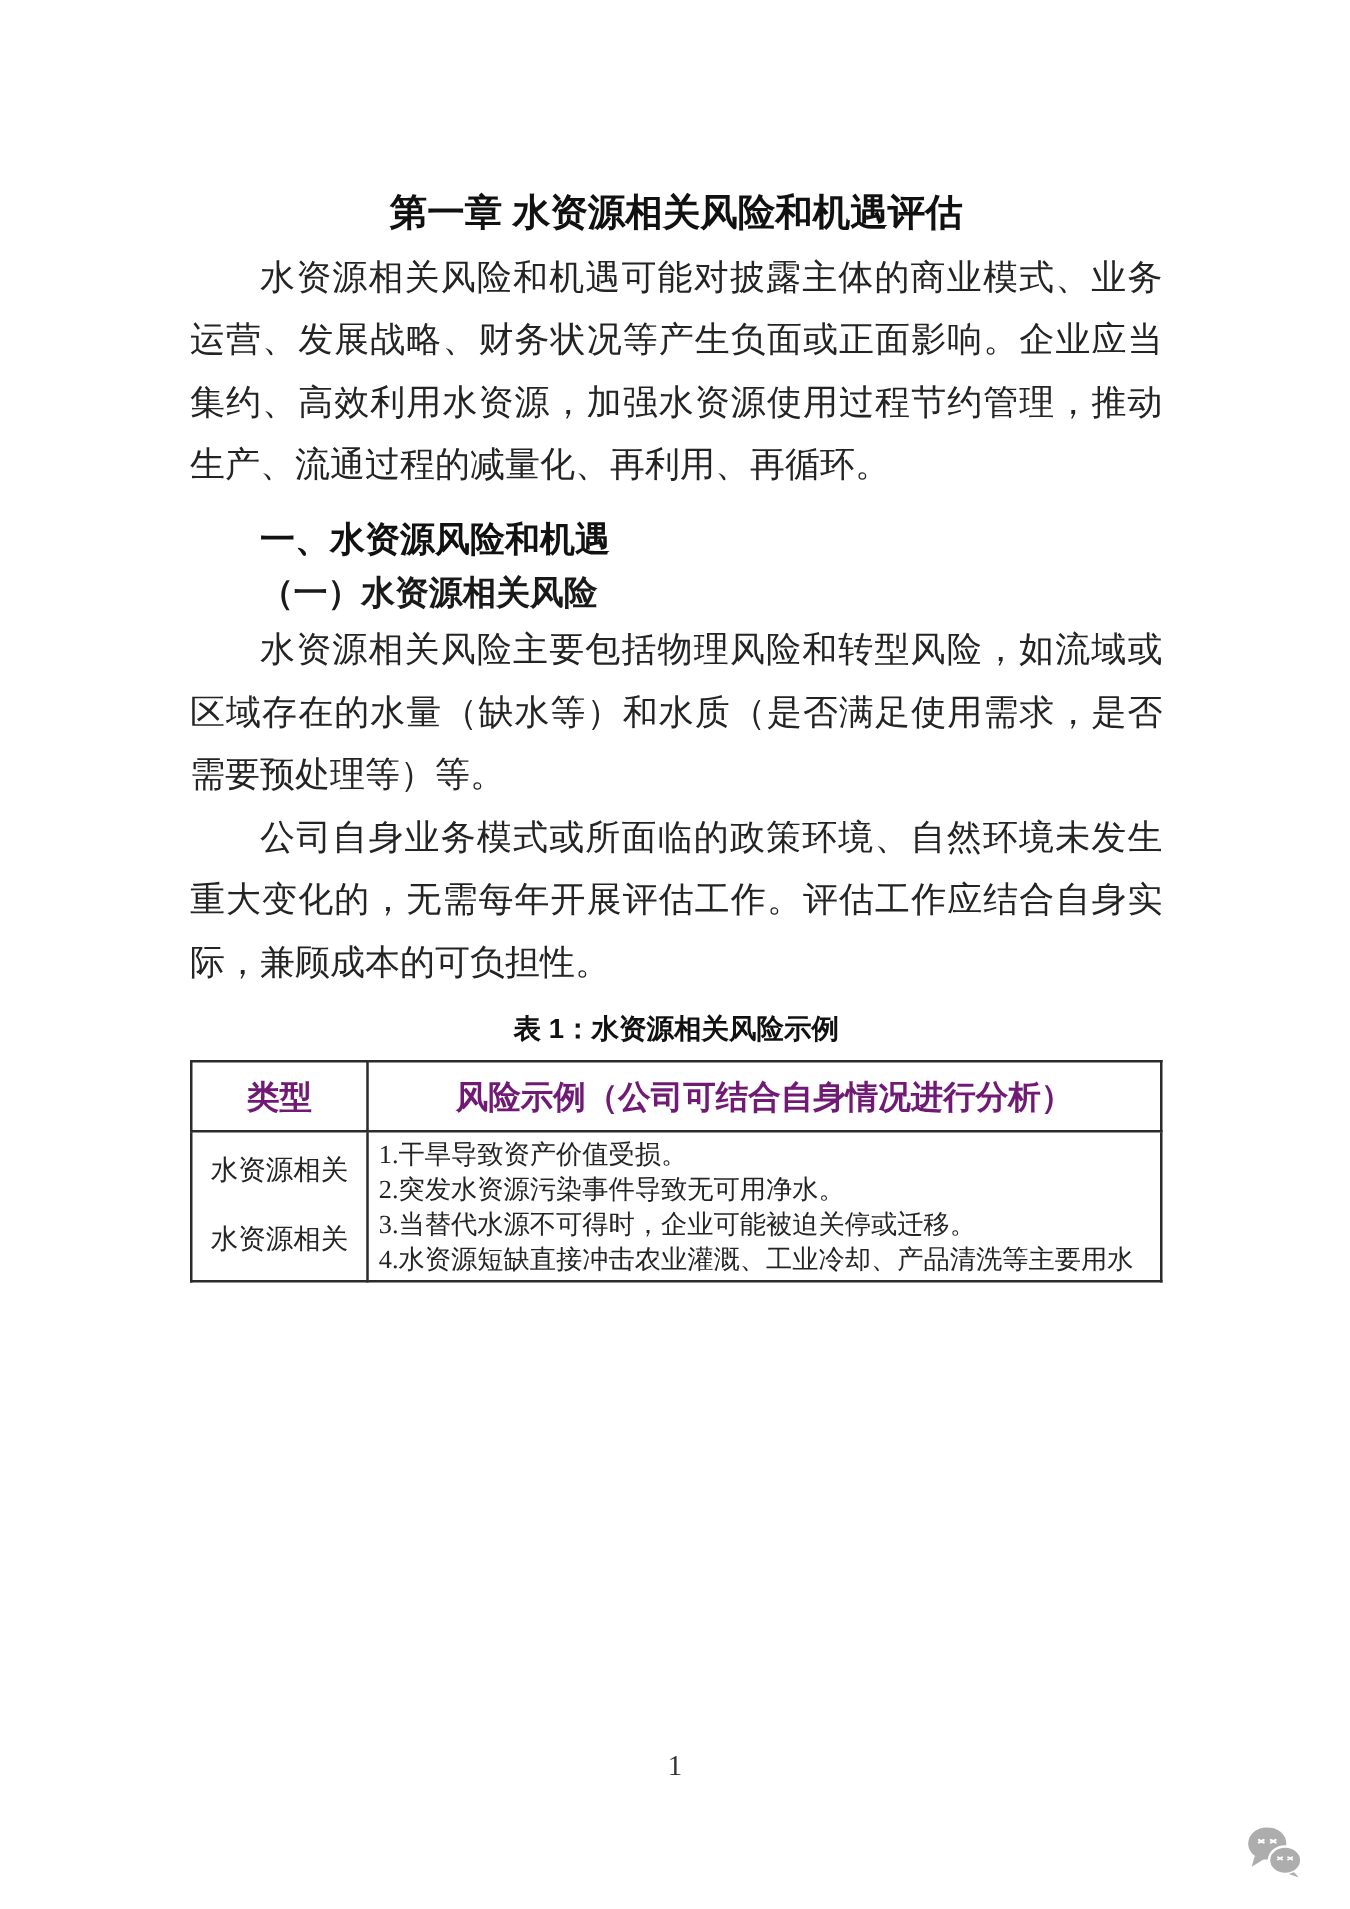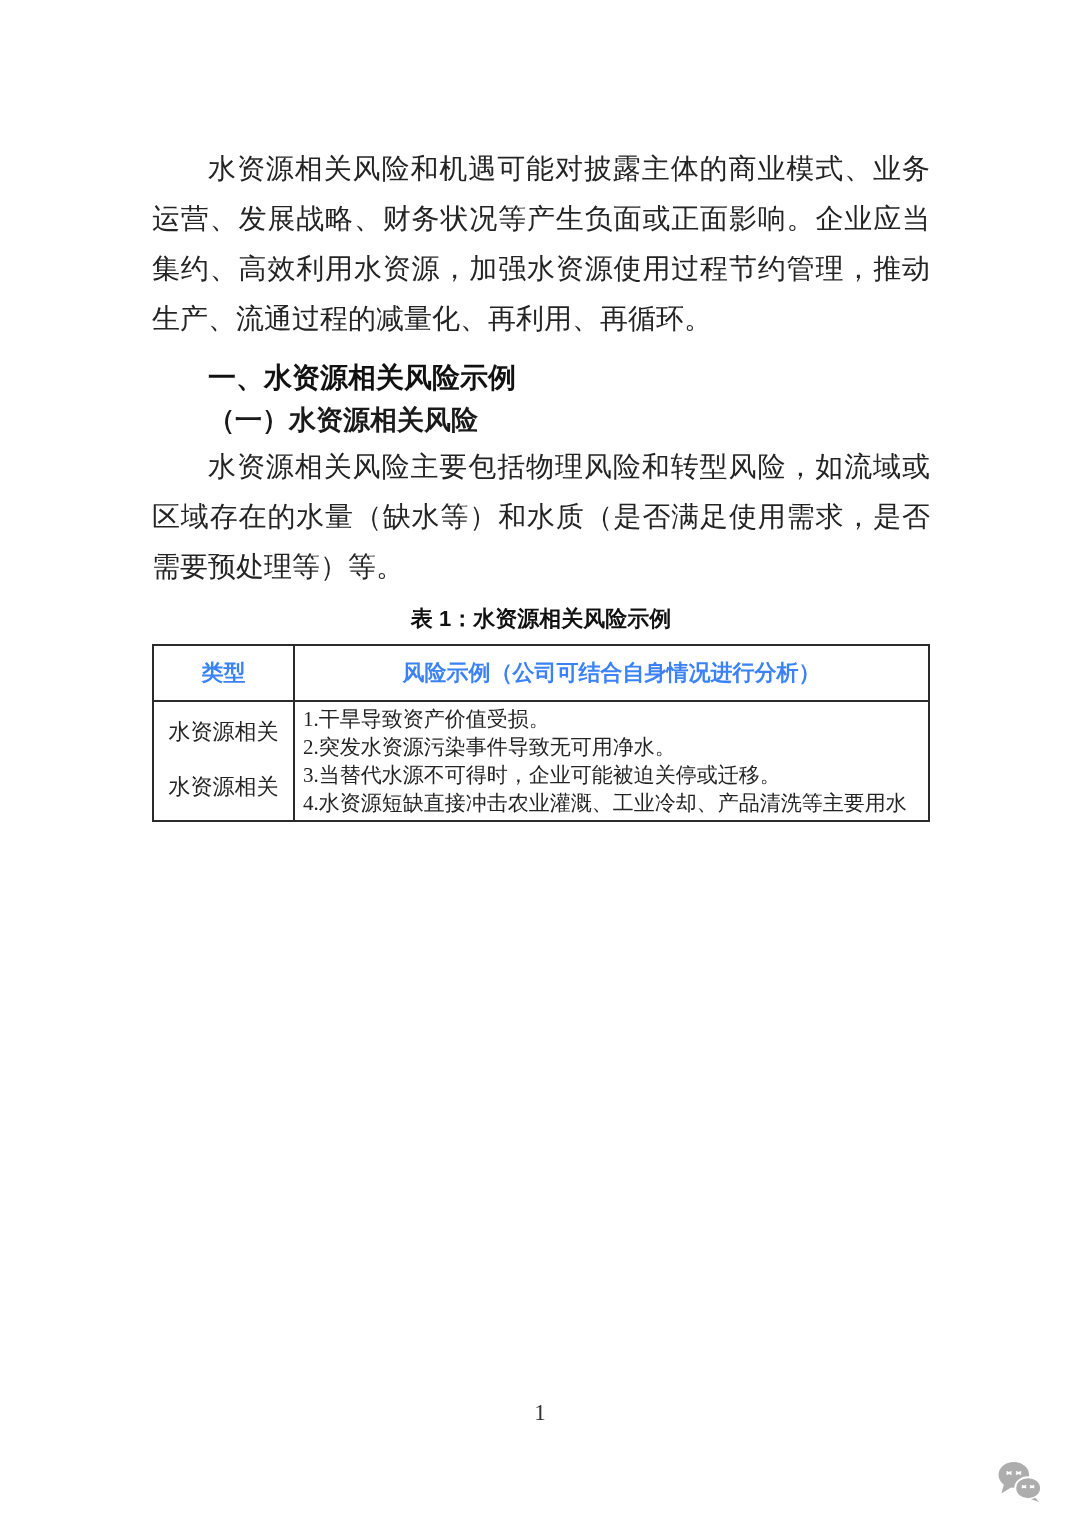--- a/index.html
+++ b/index.html
@@ -69,25 +69,25 @@
     width:100%;
     border-collapse:collapse;
     table-layout:fixed;
   }
   table.risk-table th, table.risk-table td{
     border:2px solid #2b2b2b;
   }
   th.col-type{width:131px;}
   table.risk-table th{
     height:54px;
-    font-size:22px;
+    font-size:26px;
     font-weight:bold;
     text-align:center;
     vertical-align:middle;
-    color:#3b82f6;
+    color:#701a75;
     padding:0 4px;
   }
   td.cell-type{
     font-size:22px;
     line-height:55px;
     text-align:center;
     vertical-align:middle;
     color:#242424;
     padding:0 4px;
     font-family:Liberation Mono, monospace;
@@ -124,29 +124,31 @@
   }
   .wechat-icon{width:46px;height:42px;display:block;}
 </style>
 </head>
 <body>
 
 <div class="page">
   <div class="content">
 
 
+    <h1 class="chapter-title">第一章 水资源相关风险和机遇评估</h1>
 
     <p class="para p2">水资源相关风险和机遇可能对披露主体的商业模式、业务运营、发展战略、财务状况等产生负面或正面影响。企业应当集约、高效利用水资源，加强水资源使用过程节约管理，推动生产、流通过程的减量化、再利用、再循环。</p>
 
-    <h2 class="section-title">一、水资源相关风险示例</h2>
+    <h2 class="section-title">一、水资源风险和机遇</h2>
 
     <h3 class="subsection-title">（一）水资源相关风险</h3>
 
     <p class="para p3">水资源相关风险主要包括物理风险和转型风险，如流域或区域存在的水量（缺水等）和水质（是否满足使用需求，是否需要预处理等）等。</p>
 
+    <p class="para">公司自身业务模式或所面临的政策环境、自然环境未发生重大变化的，无需每年开展评估工作。评估工作应结合自身实际，兼顾成本的可负担性。</p>
 
     <div class="table-caption">表 1：水资源相关风险示例</div>
 
     <table class="risk-table">
       <thead>
         <tr>
           <th class="col-type">类型</th>
           <th>风险示例（公司可结合自身情况进行分析）</th>
         </tr>
       </thead>

